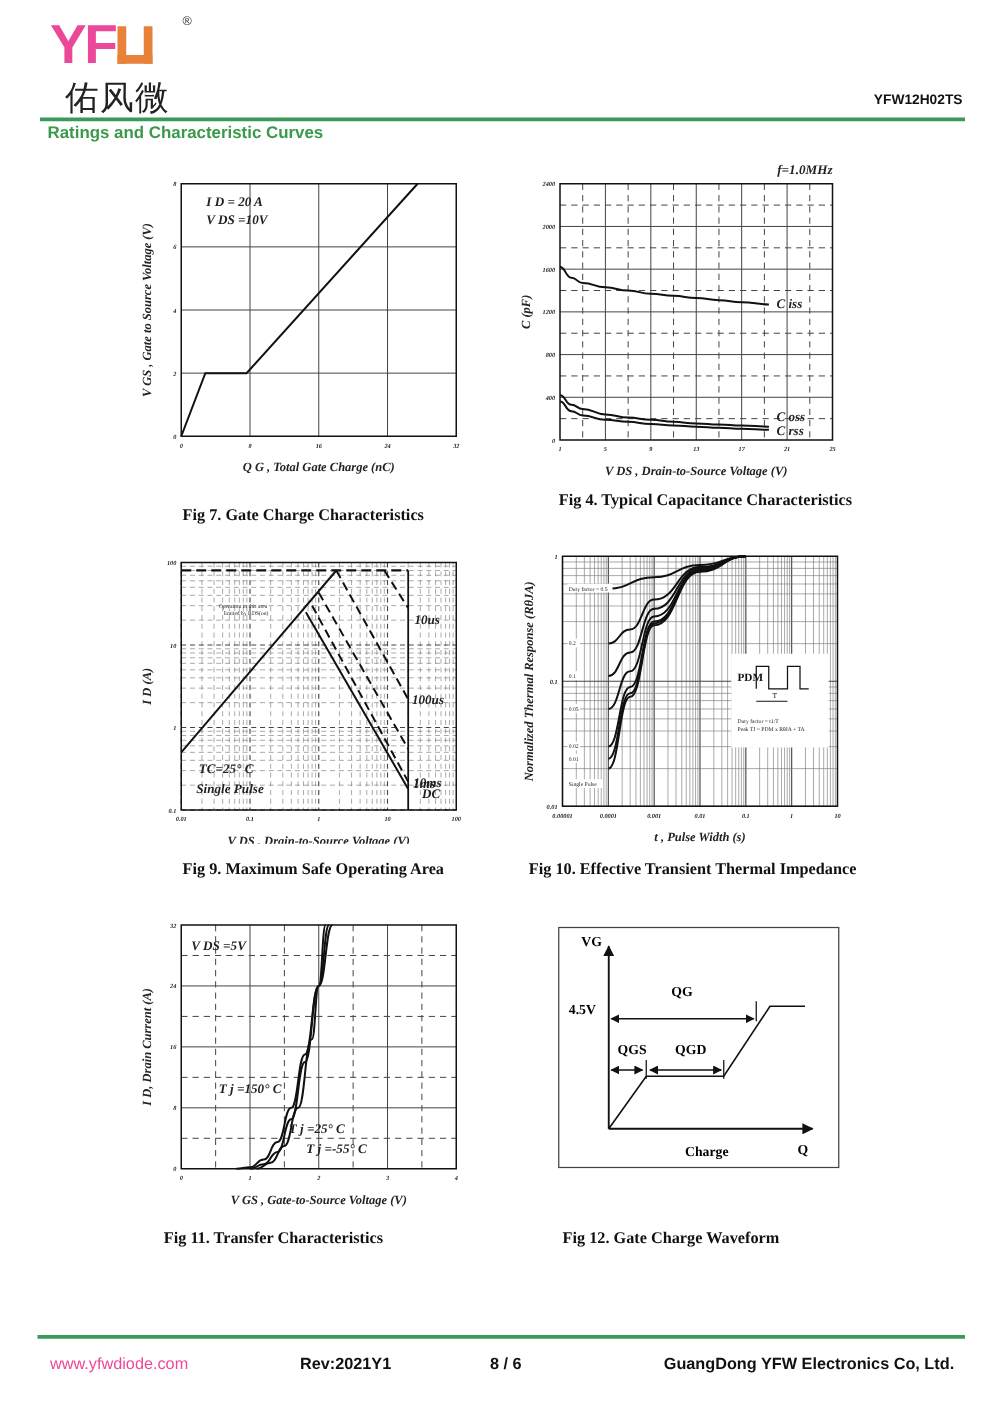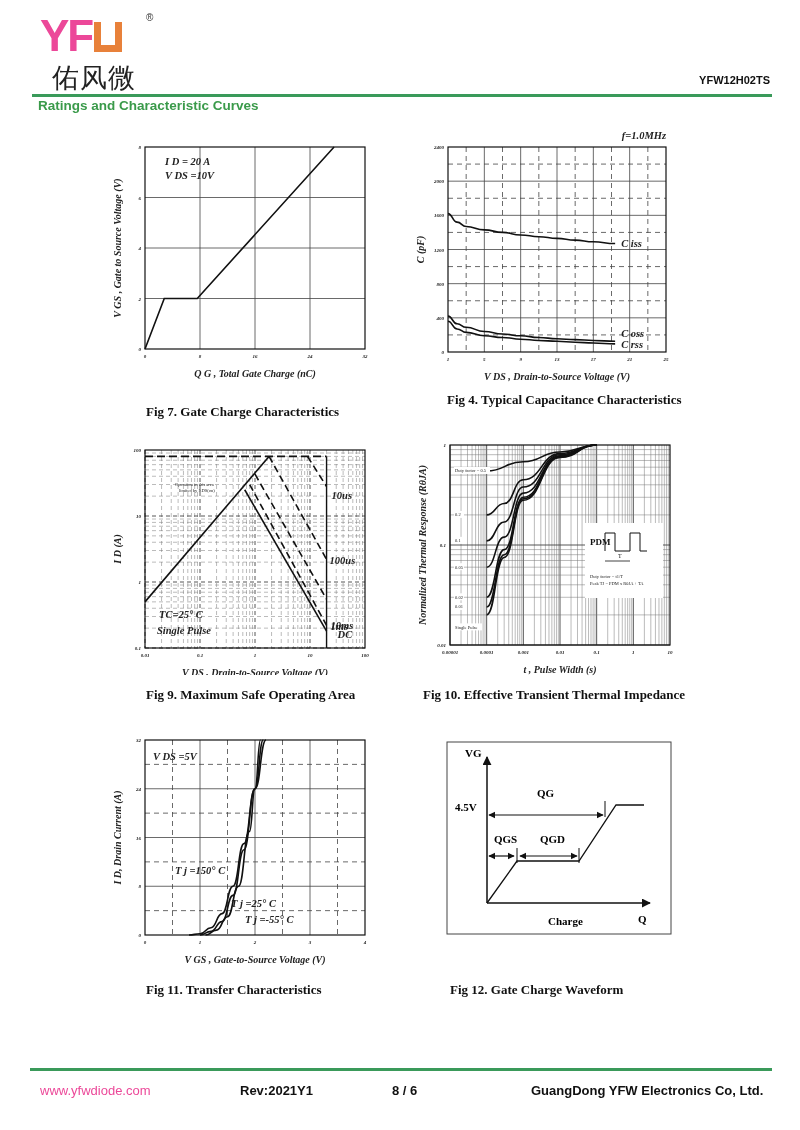--- a/index.html
+++ b/index.html
@@ -373,20 +373,20 @@
   <text x="25" y="76" font-size="11" font-weight="bold">4.5V</text>
   <text x="107" y="62" font-size="11" font-weight="bold">QG</text>
   <text x="64" y="108" font-size="11" font-weight="bold">QGS</text>
   <text x="110" y="108" font-size="11" font-weight="bold">QGD</text>
 </svg>
 
 <div class="abs caption" style="left:146px;top:392px;margin-top:12px;">Fig 7. Gate Charge Characteristics</div>
 <div class="abs caption" style="left:447px;top:392px;">Fig 4. Typical Capacitance Characteristics</div>
 <div class="abs caption" style="left:146px;top:687px;">Fig 9. Maximum Safe Operating Area</div>
 <div class="abs caption" style="left:423px;top:687px;">Fig 10. Effective Transient Thermal Impedance</div>
-<div class="abs caption" style="left:146px;top:982px;">Fig 11. Transfer Characteristics</div>
+<div class="abs caption" style="left:131px;top:982px;">Fig 11. Transfer Characteristics</div>
 <div class="abs caption" style="left:450px;top:982px;">Fig 12. Gate Charge Waveform</div>
 
 <div class="abs hrule" style="top:1068px;left:30px;width:742px;"></div>
 <a class="abs footer-text footer-link" style="left:40px;font-weight:normal;">www.yfwdiode.com</a>
 <div class="abs footer-text" style="left:240px;">Rev:2021Y1</div>
 <div class="abs footer-text" style="left:392px;">8 / 6</div>
 <div class="abs footer-text" style="left:531px;">GuangDong YFW Electronics Co, Ltd.</div>
 
 </body></html>

